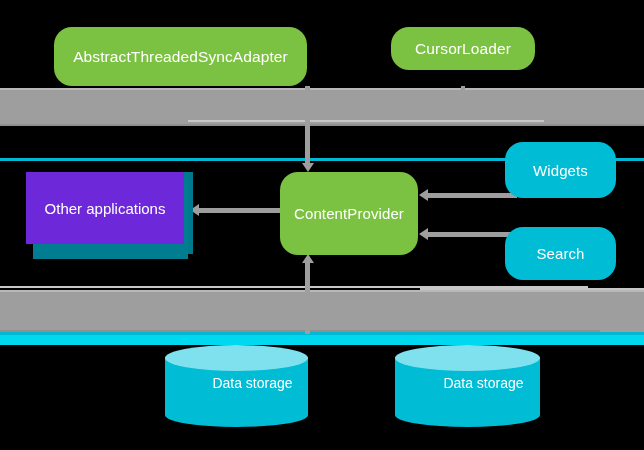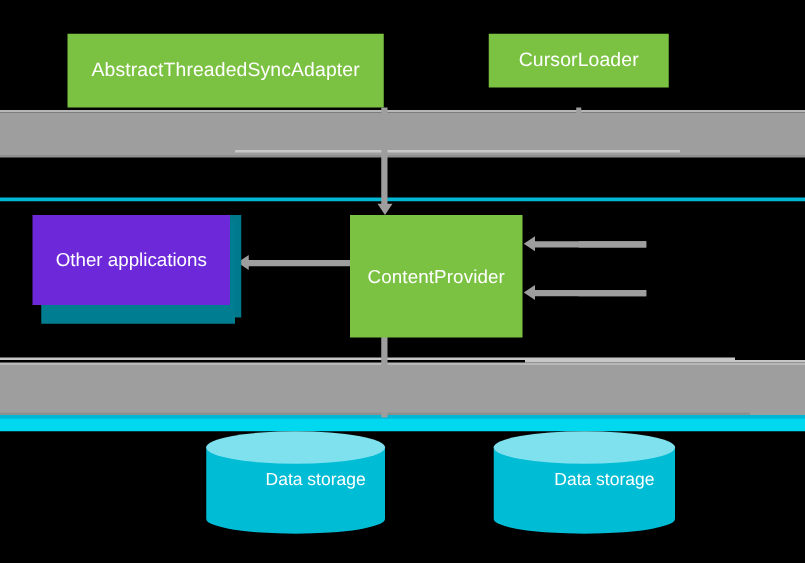--- a/index.html
+++ b/index.html
@@ -34,27 +34,28 @@
   .box {
     position: absolute;
     display: flex;
     align-items: center;
     justify-content: center;
     color: #ffffff;
     font-size: 15px;
     letter-spacing: .1px;
     text-align: right;
     box-sizing: border-box;
+    border-radius: 18px;
   }
   .box-green { background: #7cc242; }
   .box-cyan  { background: #00bcd4; }
 
   .b-sync   { left: 54px;  top: 27px;  width: 253px; height: 59px; font-size: 15.5px; }
   .b-cursor { left: 391px; top: 27px;  width: 144px; height: 43px; font-size: 15.5px; }
-  .b-cp     { left: 280px; top: 172px; width: 138px; height: 98px; font-size: 15px; }
+  .b-cp     { left: 280px; top: 172px; width: 138px; height: 83px; font-size: 15px; }
   .b-widget { left: 505px; top: 142px; width: 111px; height: 56px; font-size: 15px; }
   .b-search { left: 505px; top: 227px; width: 111px; height: 53px; font-size: 15px; }
 
   
   .stack-back2 {
     position: absolute; left: 38px; top: 172px;
     width: 155px; height: 82px; background: #00798c;
   }
   .stack-back1 {
     position: absolute; left: 33px; top: 177px;
@@ -142,21 +143,23 @@
   <div class="box box-green b-sync">AbstractThreadedSyncAdapter</div>
 
   <div class="box box-green b-cursor">CursorLoader</div>
 
   <div class="stack-back2"></div>
   <div class="stack-back1"></div>
   <div class="stack-front">Other applications</div>
 
   <div class="box box-green b-cp">ContentProvider</div>
 
+  <div class="box box-cyan b-widget">Widgets</div>
 
+  <div class="box box-cyan b-search">Search</div>
 
   <div class="cyl cyl-1">
     <div class="body"></div>
     <div class="top"></div>
     <div class="label">Data storage</div>
   </div>
 
   <div class="cyl cyl-2">
     <div class="body"></div>
     <div class="top"></div>

